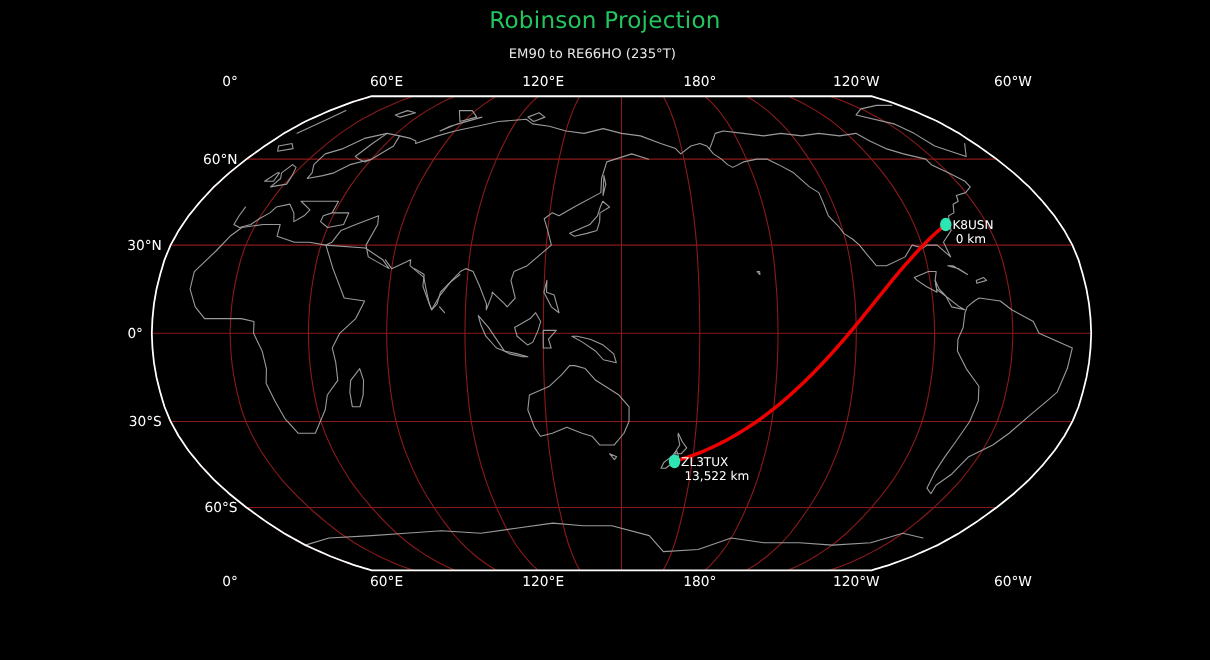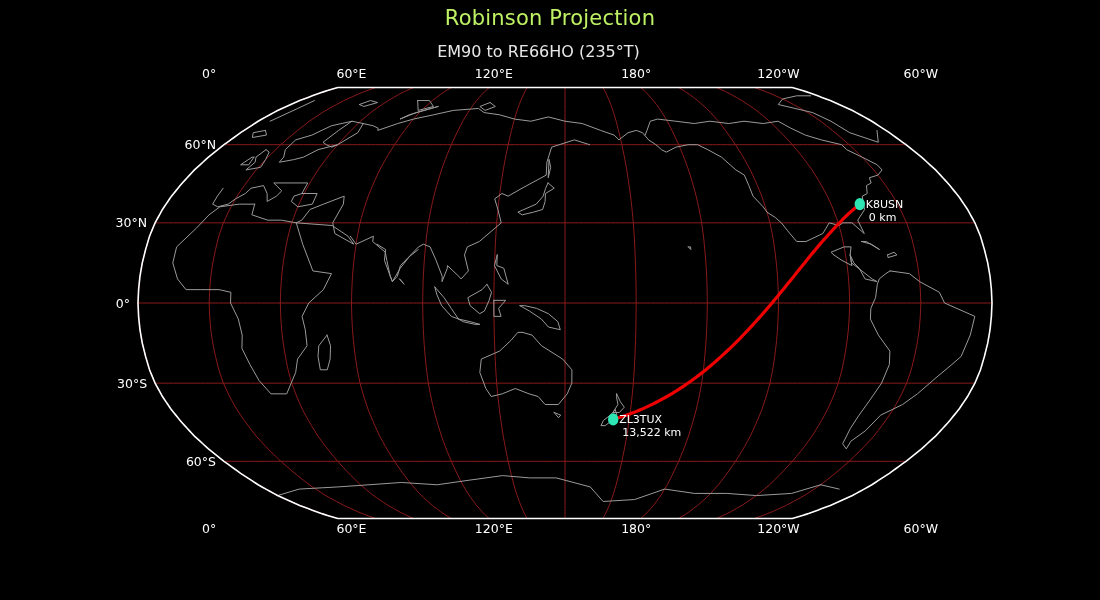--- a/index.html
+++ b/index.html
@@ -1,22 +1,22 @@
 <!DOCTYPE html>
 <html><head>
 <meta charset="utf-8">
 <style>
   html,body{margin:0;padding:0;background:#000;}
   body{width:1100px;height:600px;overflow:hidden;
        font-family:"DejaVu Sans","Liberation Sans",sans-serif;color:#fff;}
   #root{position:relative;width:1100px;height:600px;background:#000;}
   .title{position:absolute;left:0;top:6px;width:1100px;text-align:center;
-         font-size:21px;letter-spacing:.2px;color:#bef264;}
+         font-size:21px;letter-spacing:.2px;color:#22c55e;}
   .subtitle{position:absolute;left:0;top:42px;width:1077px;text-align:center;
-            font-size:16px;color:#e8e8e8;}
+            font-size:12px;color:#e8e8e8;}
   svg{position:absolute;left:0;top:0;display:block;}
   .lon-lab,.lat-lab{font-size:12.5px;fill:#ffffff;font-family:"DejaVu Sans","Liberation Sans",sans-serif;}
   .sta-lab{font-size:11px;fill:#ffffff;font-family:"DejaVu Sans","Liberation Sans",sans-serif;}
   .coast{fill:none;stroke:#9a9a9a;stroke-width:1;stroke-linejoin:round;stroke-linecap:round;}
   .grat{fill:none;stroke:#8b1a1a;stroke-width:1;}
   .frame{fill:none;stroke:#ffffff;stroke-width:1.6;}
   .path-line{fill:none;stroke:#ee0000;stroke-width:3.2;stroke-linecap:round;}
   .marker{fill:#2ee6b4;}
 </style>
 </head>

